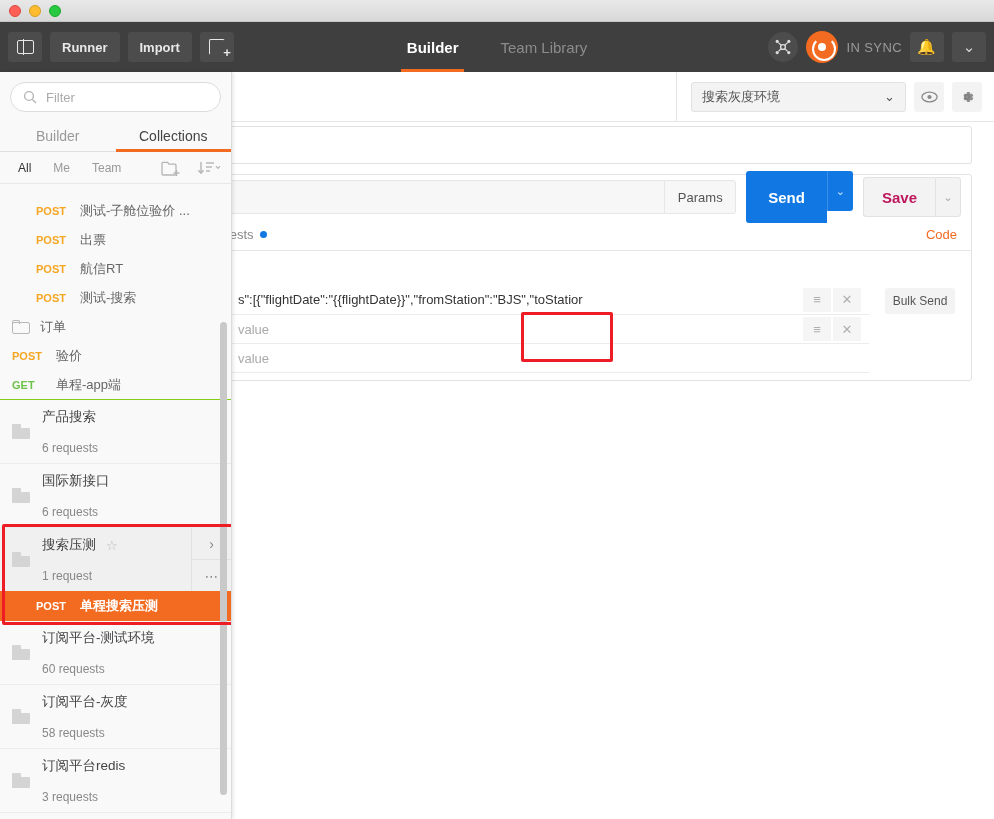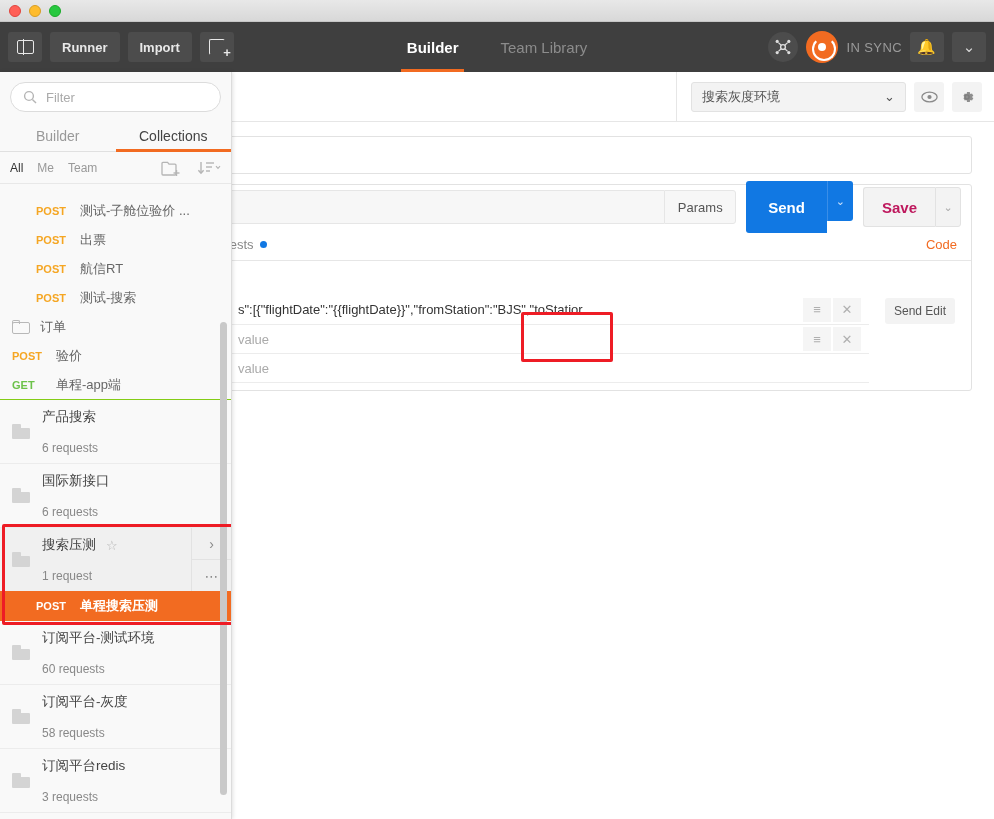--- a/index.html
+++ b/index.html
@@ -101,21 +101,21 @@
     width: 215px; height: 30px; background:#f3f3f3; border:1px solid #e2e2e2; border-radius:3px;
     display:flex; align-items:center; justify-content:space-between;
     padding: 0 10px; font-size:13px; color:#555; cursor:pointer;
   }
   .env-ico {
     width:30px; height:30px; background:#f3f3f3; border-radius:3px; margin-left:8px;
     display:flex; align-items:center; justify-content:center; cursor:pointer; color:#888;
   }
 
   .req-card {
-    position:absolute; top:54px; left:0; width:994px;
+    position:absolute; top:44px; left:0; width:994px;
   }
   .name-box {
     margin: 10px 22px 0 22px; height: 38px;
     border:1px solid #e2e2e2; border-radius:3px; background:#fff;
   }
   .req-panel {
     margin: 10px 22px 0 22px;
     border:1px solid #e2e2e2; border-radius:3px; background:#fff;
   }
   .url-row { display:flex; height:44px; align-items:center; padding:5px; }
@@ -222,21 +222,21 @@
   .sb-tab {
     flex:1; display:flex; align-items:center; justify-content:center;
     font-size:14px; color:#999; position:relative; cursor:pointer;
   }
   .sb-tab.active { color:#444; }
   .sb-tab.active::after { content:''; position:absolute; bottom:-1px; left:0; right:0; height:3px; background:#f26b21; }
   .sb-filters {
     display:flex; align-items:center; height:32px; padding: 0 10px; gap:14px;
     border-bottom:1px solid #e8e8e8; font-size:12px; color:#999;
   }
-  .sb-filters .f { cursor:pointer; }
+  .sb-filters .f { cursor:pointer;margin-left:8px; }
   .sb-filters .f.active { color:#333; }
   .sb-filters .spacer { flex:1; }
   .sb-ic { color:#b0b0b0; cursor:pointer; display:flex; align-items:center; }
 
   .sb-list { position:absolute; top:124px; left:0; right:0; bottom:0; overflow:hidden; }
 
   .req-item {
     display:flex; align-items:center; height:29px; padding-left:36px; gap:12px;
     font-size:13px; cursor:pointer;
   }
@@ -469,21 +469,21 @@
               <div class="kv-ic blank"></div>
               <div class="kv-ic blank"></div>
             </div>
           </div>
 
           <div class="kv-row" style="border-top:1px solid #ececec;height:8px;"></div>
         </div>
 
         <div class="kv-side">
           <div class="bulk-edit">
-            <span>Send Edit</span>
+            <span>Bulk Send</span>
           </div>
         </div>
       </div>
 
     </div>
   </div>
 </div>
 
 <div class="sidebar">
 

